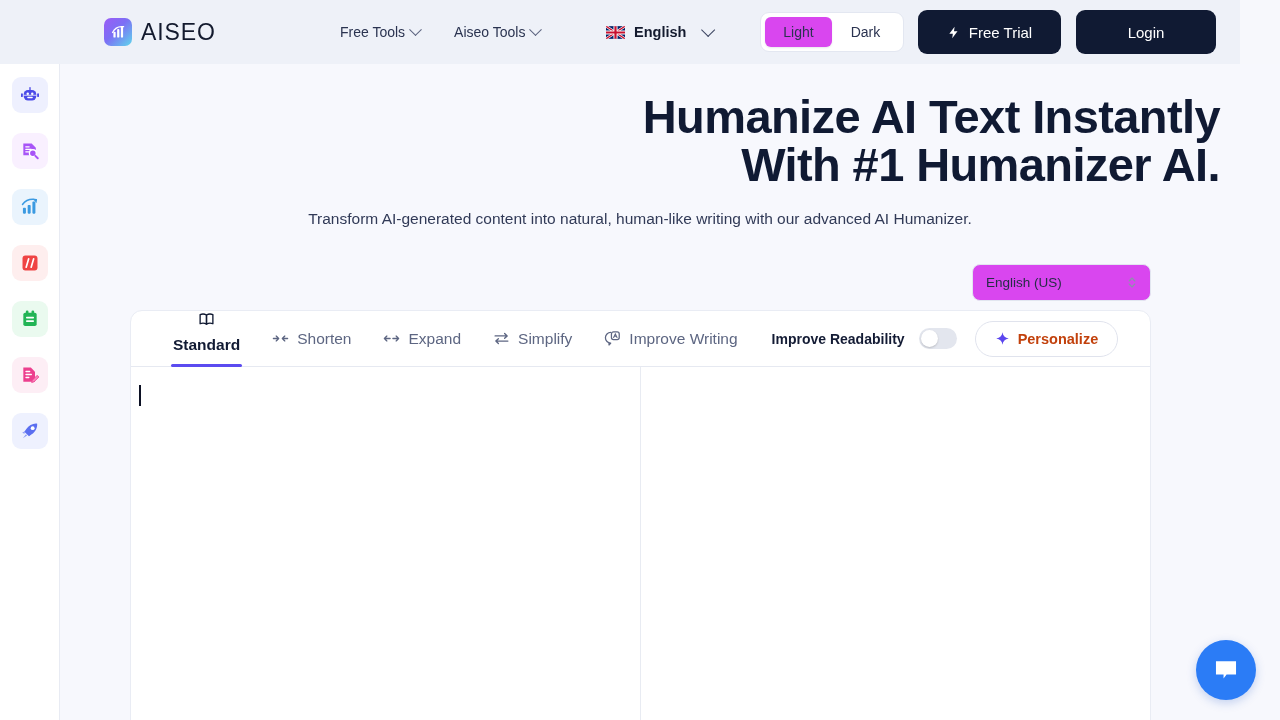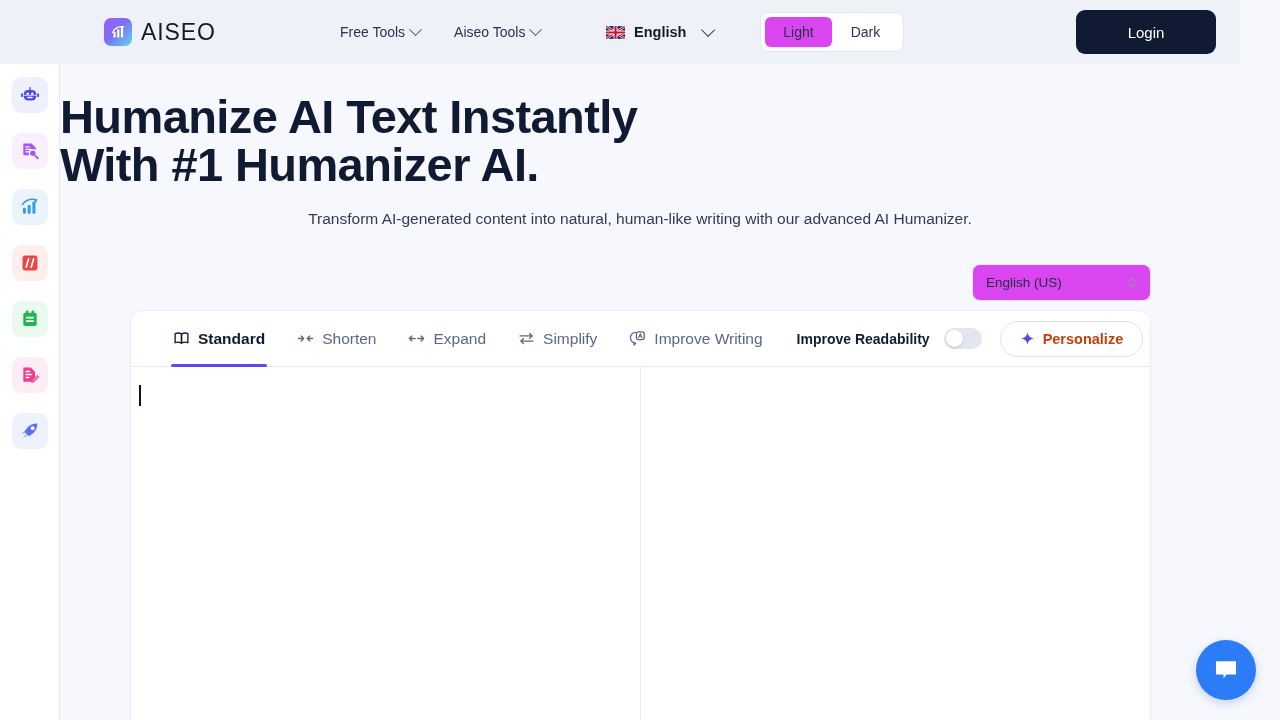--- a/index.html
+++ b/index.html
@@ -104,21 +104,21 @@
 
   
   .main {
     position: absolute; left: 60px; top: 64px;
     width: 1220px; height: 656px;
     background: #f7f8fd;
     overflow: hidden;
   }
   .hero-title {
     position: absolute; left: 0; top: 29px; width: 1160px;
-    text-align: left;
+    text-align: right;
     font-size: 47px; line-height: 48px; font-weight: bold;
     letter-spacing: -0.6px; color: #101a33;
   }
   .hero-sub {
     position: absolute; left: 0; top: 146px; width: 1160px;
     text-align: center; font-size: 15.5px; color: #313a57;
   }
   .lang-box {
     position: absolute; left: 912px; top: 200px;
     width: 179px; height: 37px;
@@ -144,21 +144,21 @@
     border-bottom: 1px solid #e6e9f1;
     padding-left: 42px;
   }
   .tab {
     display: flex; align-items: center; gap: 8px;
     height: 56px; cursor: pointer;
     font-size: 15.5px; color: #5d6682;
     position: relative; white-space: nowrap;
   }
   .tab + .tab { margin-left: 32px; }
-  .tab.active { color: #111a33; font-weight: bold; }
+  .tab.active { color: #111a33; font-weight: bold; flex-direction: column; }
   .tab.active::after {
     content: ""; position: absolute; left: -2px; right: -2px; bottom: 0;
     height: 3px; background: #5b4bf0; border-radius: 2px;
   }
   .tab-ico { width: 17px; height: 17px; flex: none; display: block; }
   .readability {
     margin-left: 34px; font-size: 14px; font-weight: bold; color: #131b34;
     white-space: nowrap; cursor: pointer;
   }
   .switch {
@@ -230,20 +230,26 @@
     </svg>
     <span class="lang-label">English</span>
     <i class="caret2"></i>
   </div>
 
   <div class="theme-toggle">
     <div class="theme-opt active">Light</div>
     <div class="theme-opt">Dark</div>
   </div>
 
+  <button class="btn-dark" id="freeTrialBtn">
+    <svg width="14" height="17" viewBox="0 0 24 24">
+      <path d="M13 2 L4 14 h6 l-1 8 9-12 h-6 z" fill="#fff"></path>
+    </svg>
+    <span>Free Trial</span>
+  </button>
 
   <button class="btn-dark" id="loginBtn">
     <span>Login</span>
   </button>
 </div>
 
 <div class="sidebar">
   <div class="side-icon" style="background:#eef0fe">
     <svg width="20" height="20" viewBox="0 0 24 24">
       <rect x="4.5" y="6" width="15" height="12.5" rx="5" fill="#4b4ae8"></rect>

